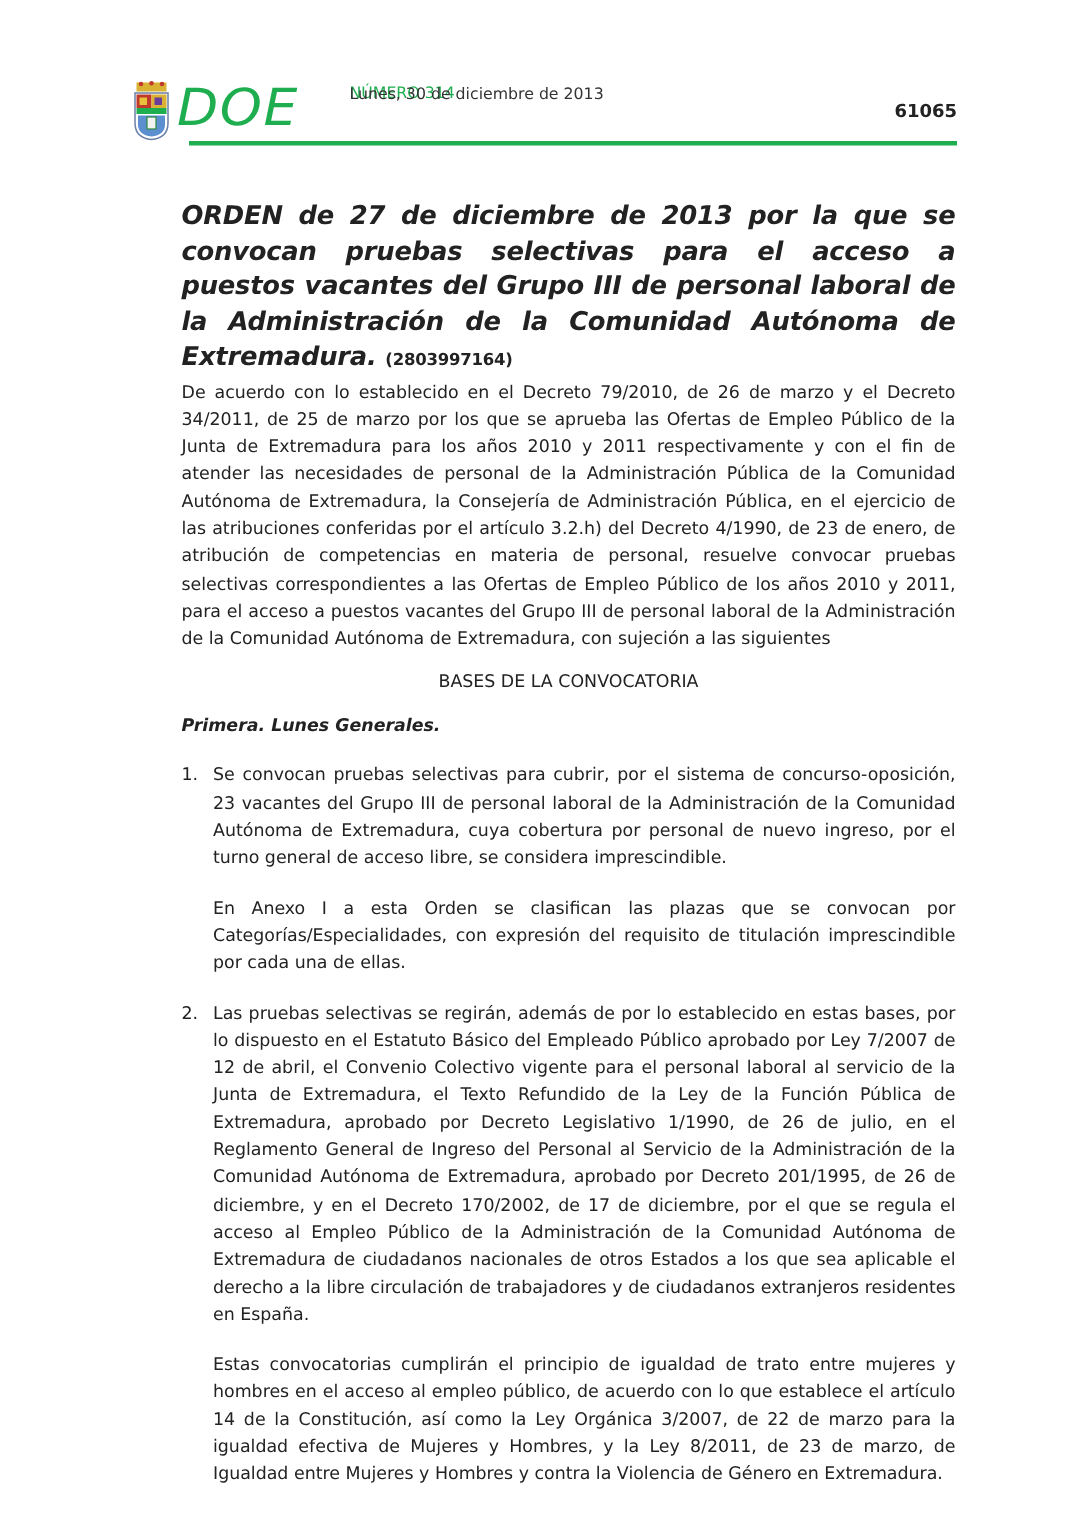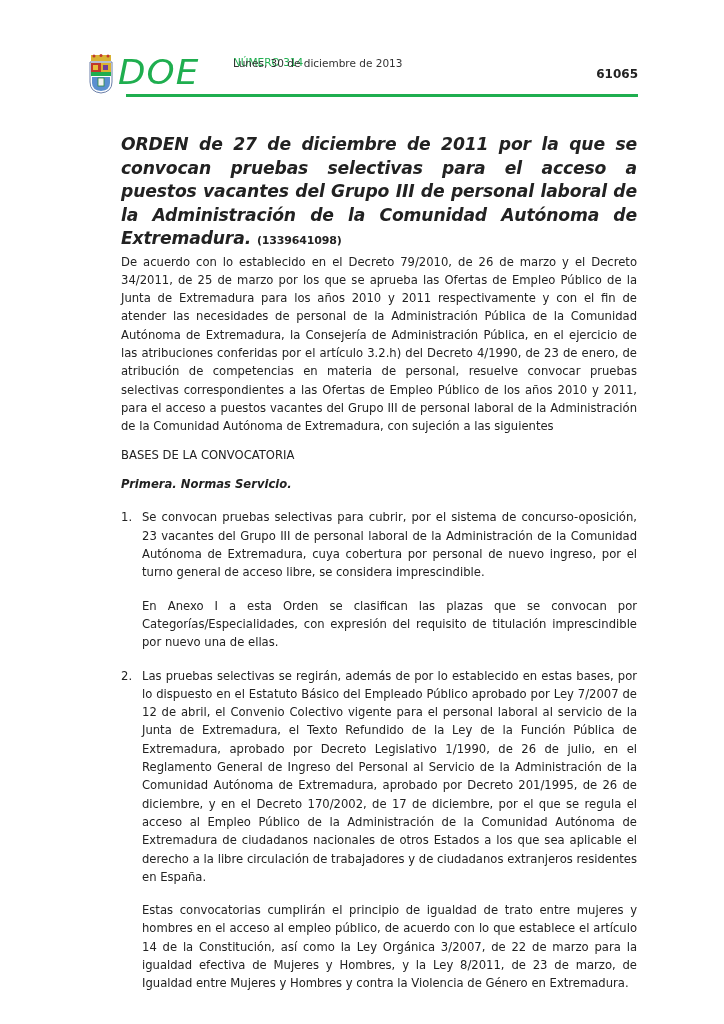--- a/index.html
+++ b/index.html
@@ -14,21 +14,21 @@
   .fecha { position: absolute; left: 147px; top: 5px; font-size: 10.5px; color: #333; }
   .page-num { position: absolute; right: 0; top: 15px; font-size: 12px; font-weight: bold; color: #222; }
   .rule { position: absolute; left: 40px; right: 0; top: 42px; height: 3px; background: #1fae4f; }
 
   .content { position: absolute; left: 121px; top: 133px; width: 516px; }
   .title { font-style: italic; font-size: 17.2px; line-height: 23.5px; text-align: justify;
            text-align-last: left; color: #222; margin: 0; letter-spacing: -0.15px; }
   .title .code { font-style: normal; font-size: 11px; }
   p, .item-text { font-size: 11.6px; line-height: 18.3px; text-align: justify; margin: 0; }
   .intro { margin-top: 0; }
-  .bases-head { margin-top: 11px; font-size: 11.6px; line-height: 18px; }
+  .bases-head { text-align: center; margin-top: 11px; font-size: 11.6px; line-height: 18px; }
   .section-head { font-weight: bold; font-style: italic; font-size: 11.6px; margin-top: 11px; line-height: 18px; }
   .item { position: relative; padding-left: 21px; margin-top: 15px; }
   .item-num { position: absolute; left: 0; top: 0; font-size: 11.6px; line-height: 18.3px; }
   .item p + p { margin-top: 15px; }
 </style>
 </head>
 <body>
 
 <div class="header">
   <svg class="crest" viewBox="0 0 26 40">
@@ -46,32 +46,32 @@
     <rect x="10" y="24" width="6" height="8" fill="#f2f2f2" stroke="#2b8a3e" stroke-width="0.8"></rect>
   </svg>
   <div class="doe-logo">DOE</div>
   <div class="numero">NÚMERO 314</div>
   <div class="fecha">Lunes, 30 de diciembre de 2013</div>
   <div class="page-num">61065</div>
   <div class="rule"></div>
 </div>
 
 <div class="content">
-  <h1 class="title"><span>ORDEN de 27 de diciembre de 2011 por la que se convocan pruebas selectivas para el acceso a puestos vacantes del Grupo III de personal laboral de la Administración de la Comunidad Autónoma de Extremadura.</span> <span class="code">(1339641098)</span></h1>
+  <h1 class="title"><span>ORDEN de 27 de diciembre de 2013 por la que se convocan pruebas selectivas para el acceso a puestos vacantes del Grupo III de personal laboral de la Administración de la Comunidad Autónoma de Extremadura.</span> <span class="code">(2803997164)</span></h1>
 
   <p class="intro">De acuerdo con lo establecido en el Decreto 79/2010, de 26 de marzo y el Decreto 34/2011, de 25 de marzo por los que se aprueba las Ofertas de Empleo Público de la Junta de Extremadura para los años 2010 y 2011 respectivamente y con el fin de atender las necesidades de personal de la Administración Pública de la Comunidad Autónoma de Extremadura, la Consejería de Administración Pública, en el ejercicio de las atribuciones conferidas por el artículo 3.2.h) del Decreto 4/1990, de 23 de enero, de atribución de competencias en materia de personal, resuelve convocar pruebas selectivas correspondientes a las Ofertas de Empleo Público de los años 2010 y 2011, para el acceso a puestos vacantes del Grupo III de personal laboral de la Administración de la Comunidad Autónoma de Extremadura, con sujeción a las siguientes</p>
 
   <div class="bases-head">BASES DE LA CONVOCATORIA</div>
 
-  <div class="section-head">Primera. Normas Servicio.</div>
+  <div class="section-head">Primera. Lunes Generales.</div>
 
   <div class="item">
     <span class="item-num">1.</span>
     <p>Se convocan pruebas selectivas para cubrir, por el sistema de concurso-oposición, 23 vacantes del Grupo III de personal laboral de la Administración de la Comunidad Autónoma de Extremadura, cuya cobertura por personal de nuevo ingreso, por el turno general de acceso libre, se considera imprescindible.</p>
-    <p>En Anexo I a esta Orden se clasifican las plazas que se convocan por Categorías/Especialidades, con expresión del requisito de titulación imprescindible por nuevo una de ellas.</p>
+    <p>En Anexo I a esta Orden se clasifican las plazas que se convocan por Categorías/Especialidades, con expresión del requisito de titulación imprescindible por cada una de ellas.</p>
   </div>
 
   <div class="item">
     <span class="item-num">2.</span>
     <p>Las pruebas selectivas se regirán, además de por lo establecido en estas bases, por lo dispuesto en el Estatuto Básico del Empleado Público aprobado por Ley 7/2007 de 12 de abril, el Convenio Colectivo vigente para el personal laboral al servicio de la Junta de Extremadura, el Texto Refundido de la Ley de la Función Pública de Extremadura, aprobado por Decreto Legislativo 1/1990, de 26 de julio, en el Reglamento General de Ingreso del Personal al Servicio de la Administración de la Comunidad Autónoma de Extremadura, aprobado por Decreto 201/1995, de 26 de diciembre, y en el Decreto 170/2002, de 17 de diciembre, por el que se regula el acceso al Empleo Público de la Administración de la Comunidad Autónoma de Extremadura de ciudadanos nacionales de otros Estados a los que sea aplicable el derecho a la libre circulación de trabajadores y de ciudadanos extranjeros residentes en España.</p>
     <p>Estas convocatorias cumplirán el principio de igualdad de trato entre mujeres y hombres en el acceso al empleo público, de acuerdo con lo que establece el artículo 14 de la Constitución, así como la Ley Orgánica 3/2007, de 22 de marzo para la igualdad efectiva de Mujeres y Hombres, y la Ley 8/2011, de 23 de marzo, de Igualdad entre Mujeres y Hombres y contra la Violencia de Género en Extremadura.</p>
   </div>
 
 </div>
 

